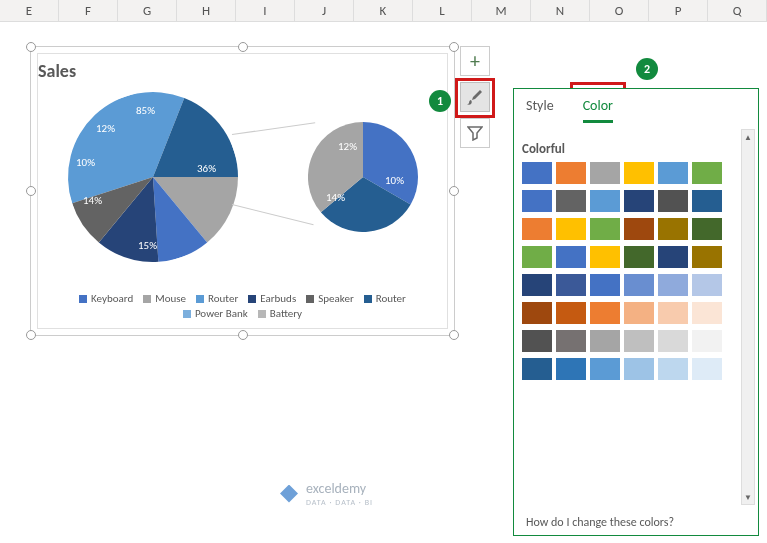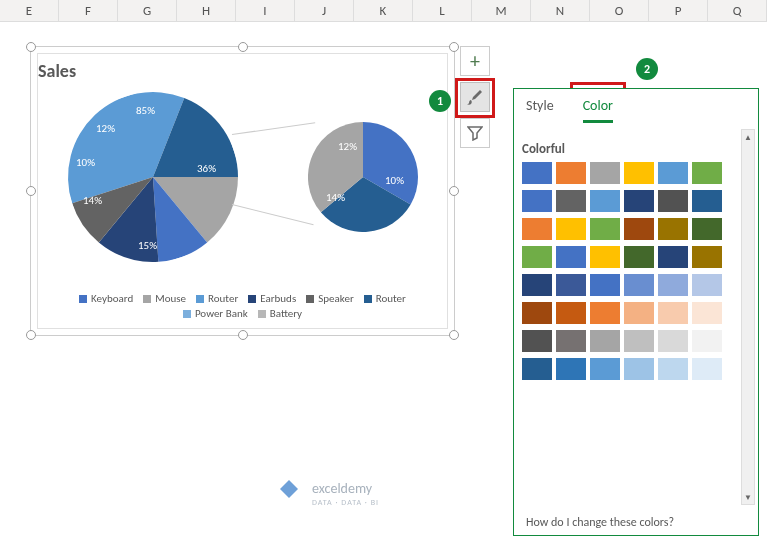--- a/index.html
+++ b/index.html
@@ -47,21 +47,21 @@
   .panel-tab { color: #595959; padding-bottom: 6px; border-bottom: 3px solid transparent; cursor: pointer; }
   .panel-tab.active { color: #128a3e; border-bottom-color: #128a3e; }
   .panel-body { position: absolute; top: 40px; bottom: 30px; left: 8px; right: 18px; overflow: hidden; }
   .scrollbar { position: absolute; right: 3px; top: 40px; bottom: 30px; width: 14px; background: #f0f0f0; border: 1px solid #ddd; }
   .scroll-arrow { position: absolute; left: 0; right: 0; height: 14px; display: flex; align-items: center; justify-content: center; font-size: 8px; color: #666; }
   .section-label { font-size: 13px; color: #595959; font-weight: 600; margin: 12px 0 6px; }
   .swatch-row { display: flex; gap: 4px; margin-bottom: 6px; }
   .swatch { width: 30px; height: 22px; }
   .panel-footer { position: absolute; bottom: 6px; left: 12px; right: 12px; font-size: 12px; color: #595959; }
 
-  .watermark { position: absolute; left: 280px; top: 480px; display: flex; align-items: flex-start; gap: 14px; color: #a8b2bd; font-size: 14px; }
+  .watermark { position: absolute; left: 280px; top: 480px; display: flex; align-items: center; gap: 8px; color: #a8b2bd; font-size: 14px; }
   .wm-logo { width: 18px; height: 18px; background: #6ea0d8; clip-path: polygon(50% 0, 100% 50%, 50% 100%, 0 50%); }
   .wm-sub { font-size: 8px; letter-spacing: 1px; color: #b8c0ca; text-align: center; }
 </style>
 </head>
 <body>
 
 <div class="col-headers">
   <div>E</div>
   <div>F</div>
   <div>G</div>

